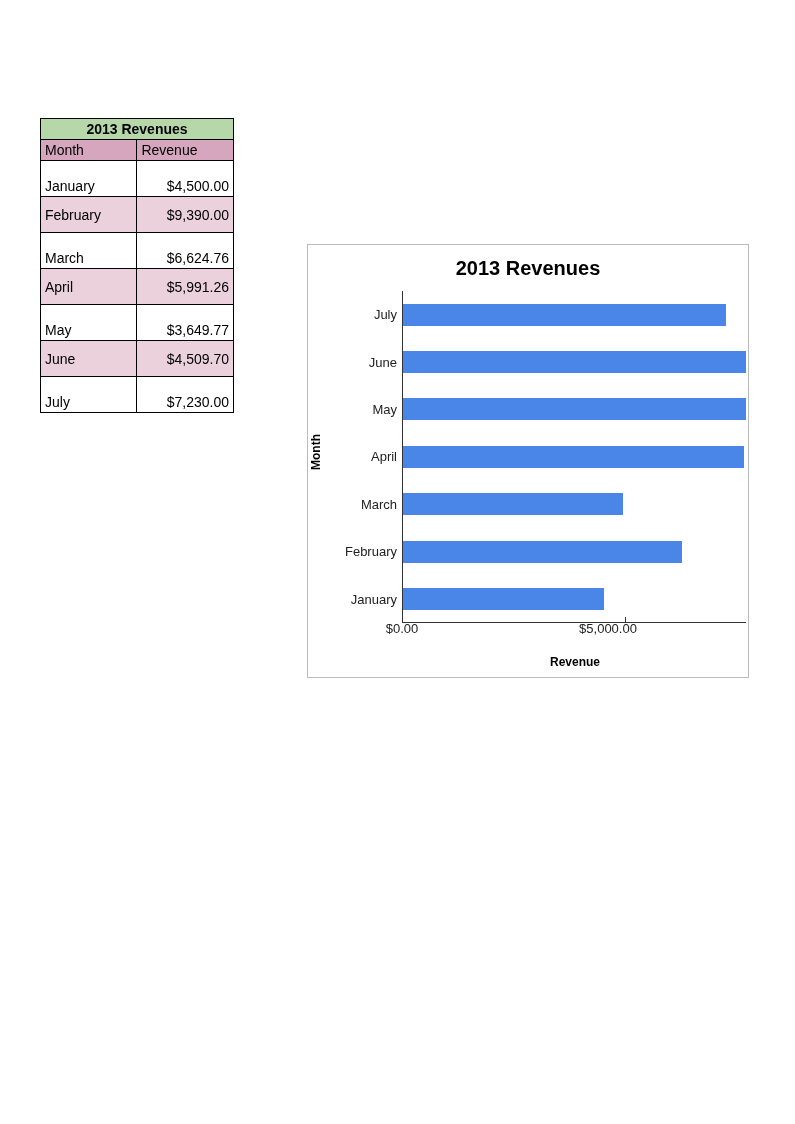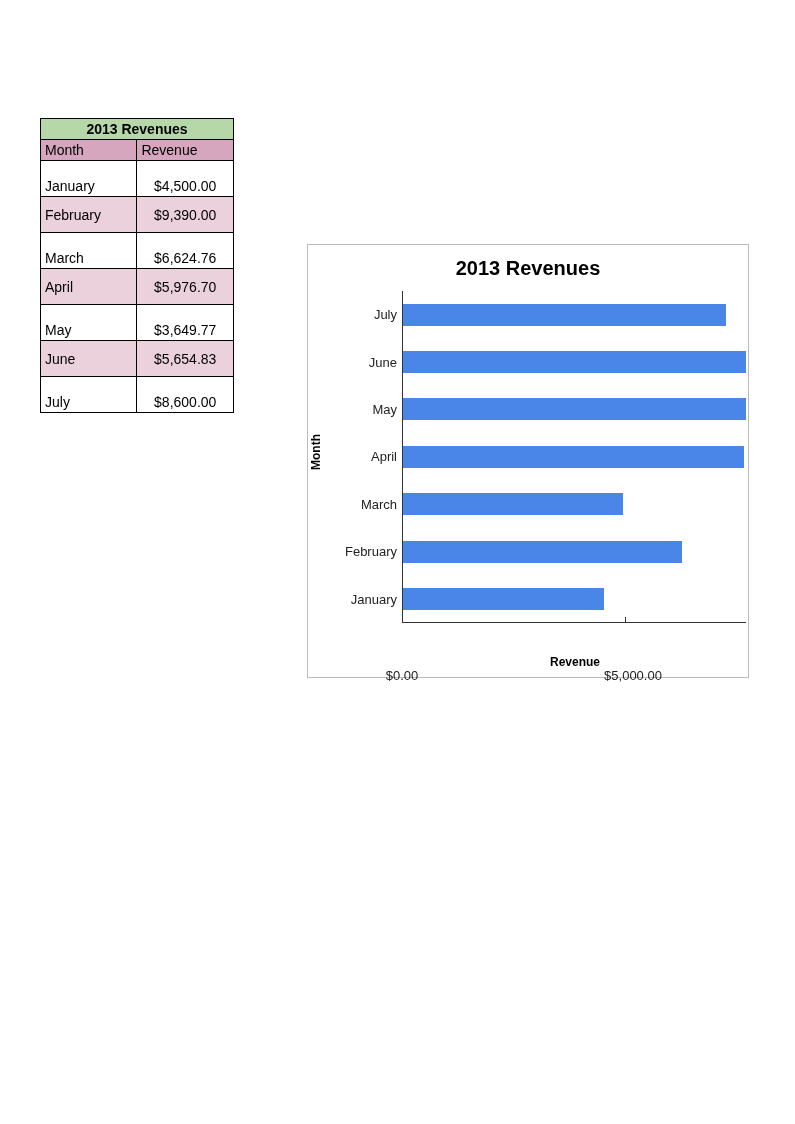--- a/index.html
+++ b/index.html
@@ -38,21 +38,21 @@
       font-size: 14px;
     }
     .tbl td {
       border: 1px solid #000;
       padding: 2px 4px;
       height: 36px;
       vertical-align: bottom;
       font-size: 14px;
     }
     .tbl td.month { width: 97px; }
-    .tbl td.rev { width: 97px; text-align: center; }
+    .tbl td.rev { width: 97px; text-align: right; }
     .tbl tr.alt td { background: #ead1dc; }
     .tbl tr.alt td.month,
     .tbl tr.alt td.rev { vertical-align: middle; }
     .tbl tr:not(.alt) td { background: #fff; }
 
     
     .chart-box {
       position: absolute;
       left: 307px;
       top: 244px;
@@ -124,21 +124,20 @@
       bottom: 36px;
       width: 344px;
       height: 20px;
       font-size: 13px;
       color: #222;
     }
     .x-tick {
       position: absolute;
       transform: translateX(-50%);
       white-space: nowrap;
-      margin-top: 47px;
     }
     .tick-mark {
       position: absolute;
       bottom: 54px;
       width: 1px;
       height: 6px;
       background: #333;
     }
   </style>
 </head>
@@ -162,33 +161,33 @@
       <tr class="alt">
         <td class="month">February</td>
         <td class="rev">$9,390.00</td>
       </tr>
       <tr>
         <td class="month">March</td>
         <td class="rev">$6,624.76</td>
       </tr>
       <tr class="alt">
         <td class="month">April</td>
-        <td class="rev">$5,976.70</td>
+        <td class="rev">$5,991.26</td>
       </tr>
       <tr>
         <td class="month">May</td>
         <td class="rev">$3,649.77</td>
       </tr>
       <tr class="alt">
         <td class="month">June</td>
-        <td class="rev">$5,654.83</td>
+        <td class="rev">$4,509.70</td>
       </tr>
       <tr>
         <td class="month">July</td>
-        <td class="rev">$8,600.00</td>
+        <td class="rev">$7,230.00</td>
       </tr>
     </tbody>
 </table>
 
 <div class="chart-box">
   <div class="chart-title">2013 Revenues</div>
   <div class="y-axis-label">Month</div>
   <div class="plot-area" id="plot-area">
       <div class="bar-row">
         <div class="cat-label">July</div>
@@ -214,18 +213,18 @@
         <div class="cat-label">February</div>
         <div class="bar" style="width: 279.221px;"></div>
       </div>
       <div class="bar-row">
         <div class="cat-label">January</div>
         <div class="bar" style="width: 201.039px;"></div>
       </div>
     </div>
   <div class="x-ticks" id="x-ticks">
       <div class="x-tick" style="left: 0px;">$0.00</div>
-      <div class="x-tick" style="left: 231px;">$5,000.00</div>
+      <div class="x-tick" style="left: 206px;">$5,000.00</div>
     </div>
   <div class="x-axis-label">Revenue</div>
 <div class="tick-mark" style="left: 94px;"></div>
     <div class="tick-mark" style="left: 317.377px;"></div>
   </div>
 
 </body></html>

